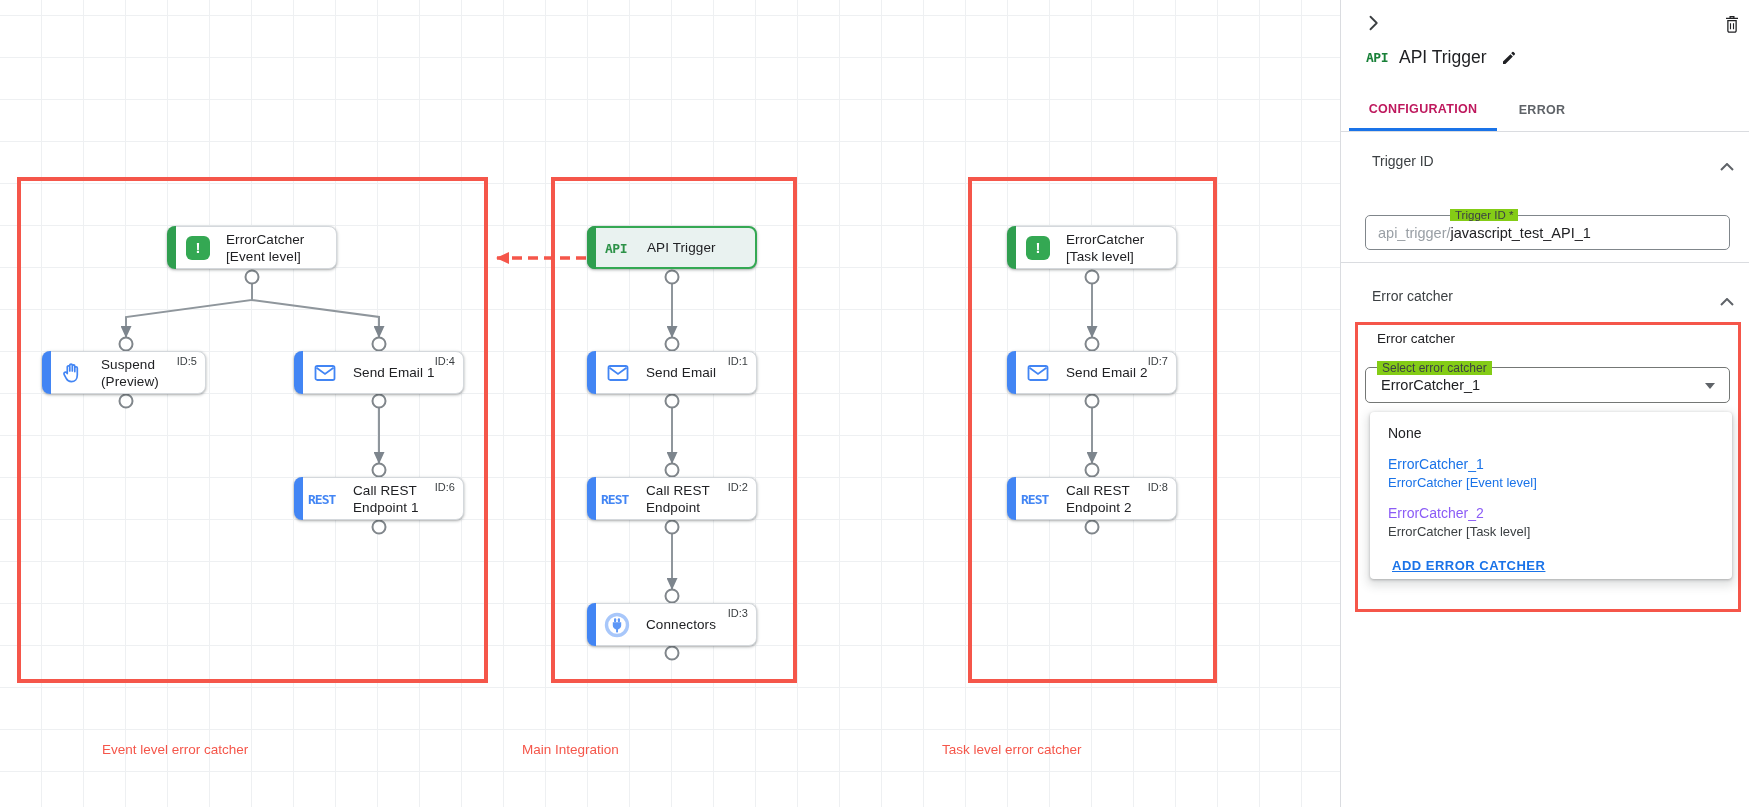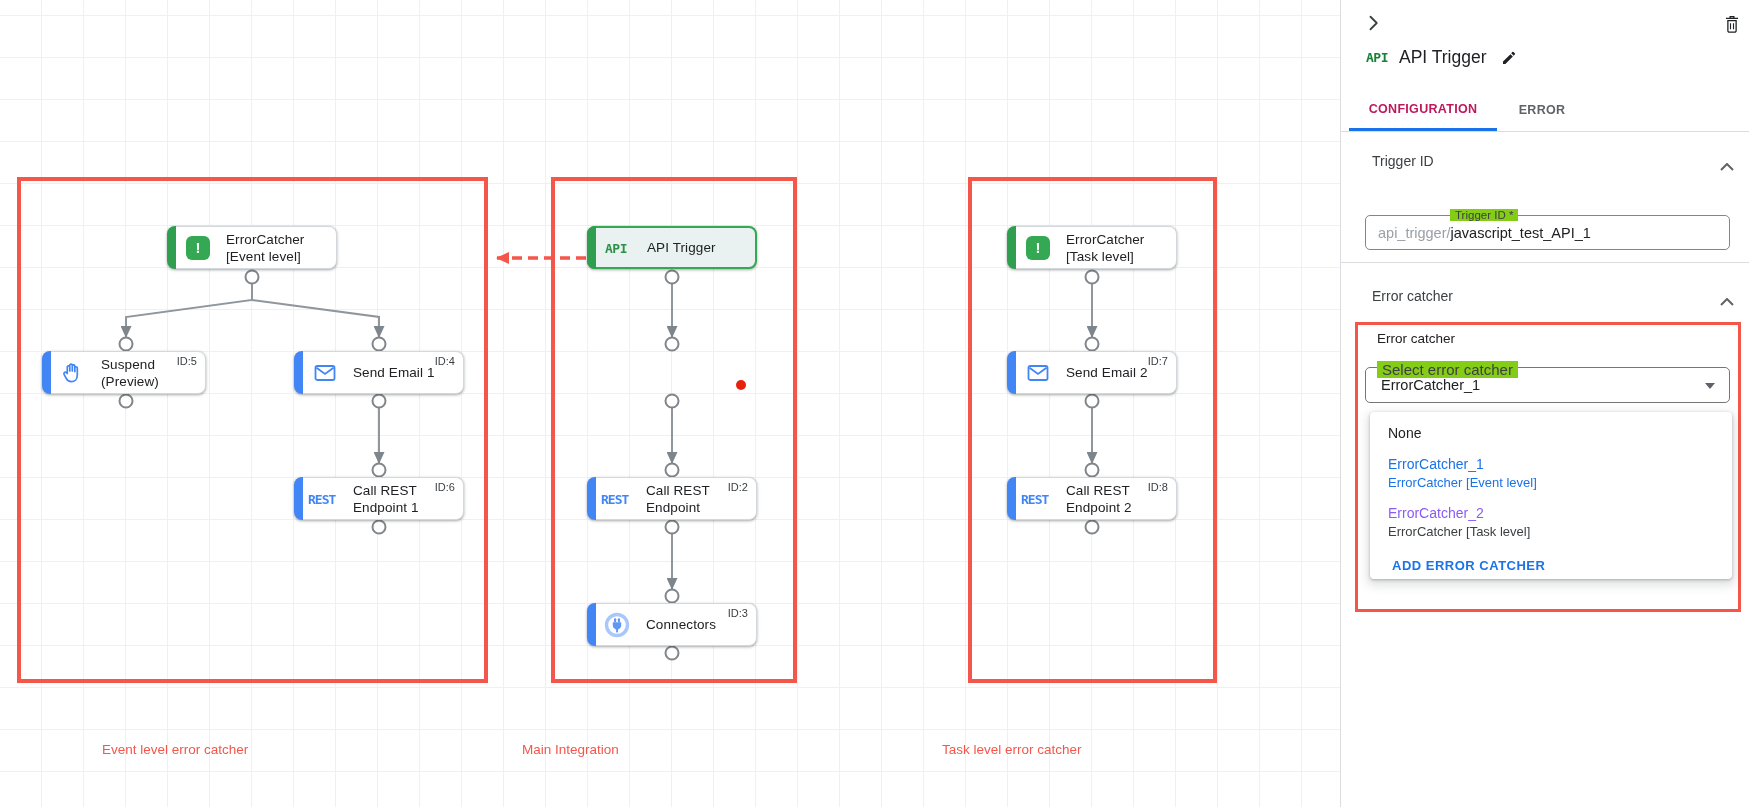--- a/index.html
+++ b/index.html
@@ -80,21 +80,21 @@
   .dropdown{position:absolute;left:29px;top:412px;width:362px;height:167px;background:#fff;
     border-radius:4px;box-shadow:0 1px 3px rgba(60,64,67,.35),0 4px 10px 3px rgba(60,64,67,.15);}
   .dd-none{margin:13px 0 0 18px;font-size:14px;color:#202124;cursor:pointer;}
   .dd-opt{margin:15px 0 0 18px;cursor:pointer;}
   .dd-name{font-size:14px;font-weight:500;}
   .dd-desc{font-size:13px;margin-top:3px;}
   .dd-opt.sel .dd-name,.dd-opt.sel .dd-desc{color:#1a73e8;}
   .dd-opt.plain .dd-name{color:#8b5cf6;}
   .dd-opt.plain .dd-desc{color:#3c4043;}
   .dd-add{margin:19px 0 0 22px;font-size:13px;font-weight:700;color:#1a73e8;
-    letter-spacing:.5px;cursor:pointer;}
+    letter-spacing:.5px;cursor:pointer;text-decoration:underline;}
 </style>
 </head>
 <body>
 
 <div class="canvas">
 
   <div class="groupbox" style="left:17px;top:177px;width:471px;height:506px"></div>
   <div class="groupbox" style="left:551px;top:177px;width:246px;height:506px"></div>
   <div class="groupbox" style="left:968px;top:177px;width:249px;height:506px"></div>
 
@@ -185,20 +185,31 @@
 Endpoint 1</span>
     <span class="nid">ID:6</span>
   </div>
 
   <div class="node trigger" style="left:587px;top:226px">
     <span class="bar"></span>
     <span class="icon glyph api-glyph">API</span>
     <span class="nlabel">API Trigger</span>
   </div>
 
+  <div class="node blue" style="left:587px;top:351px">
+    <span class="bar"></span>
+    <span class="icon icon-svg">
+      <svg width="24" height="24" viewBox="0 0 24 24">
+        <rect x="2.5" y="5" width="19" height="14" rx="1.8" fill="#fff" stroke="#4285f4" stroke-width="1.8"></rect>
+        <path d="M3.5 6.8 L12 13 L20.5 6.8" fill="none" stroke="#4285f4" stroke-width="1.8"></path>
+      </svg>
+    </span>
+    <span class="nlabel">Send Email</span>
+    <span class="nid">ID:1</span>
+  </div>
 
   <div class="node blue" style="left:587px;top:477px">
     <span class="bar"></span>
     <span class="icon glyph rest-glyph">REST</span>
     <span class="nlabel">Call REST
 Endpoint</span>
     <span class="nid">ID:2</span>
   </div>
 
   <div class="node blue" style="left:587px;top:603px">
@@ -299,21 +310,21 @@
   <div class="chev-up" style="top:292px">
     <svg width="14" height="8" viewBox="0 0 14 8">
         <polyline points="1,7 7,1 13,7" fill="none" stroke="#5f6368" stroke-width="2"></polyline>
       </svg>
   </div>
 
   <div class="redbox"></div>
   <div class="ec-label">Error catcher</div>
 
   <div class="ofield" style="left:24px;top:367px;width:365px;height:36px;border-color:#747775">
-    <span class="flabel" style="left:11px;font-size:15px">Select error catcher</span>
+    <span class="flabel" style="left:11px;font-size:12px">Select error catcher</span>
     <span class="fval" style="left:15px">
       <span class="fmain">ErrorCatcher_1</span>
     </span>
     <span class="caret"></span>
   </div>
 
   <div class="dropdown">
     <div class="dd-none">None</div>
     <div class="dd-opt sel">
       <div class="dd-name">ErrorCatcher_1</div>

